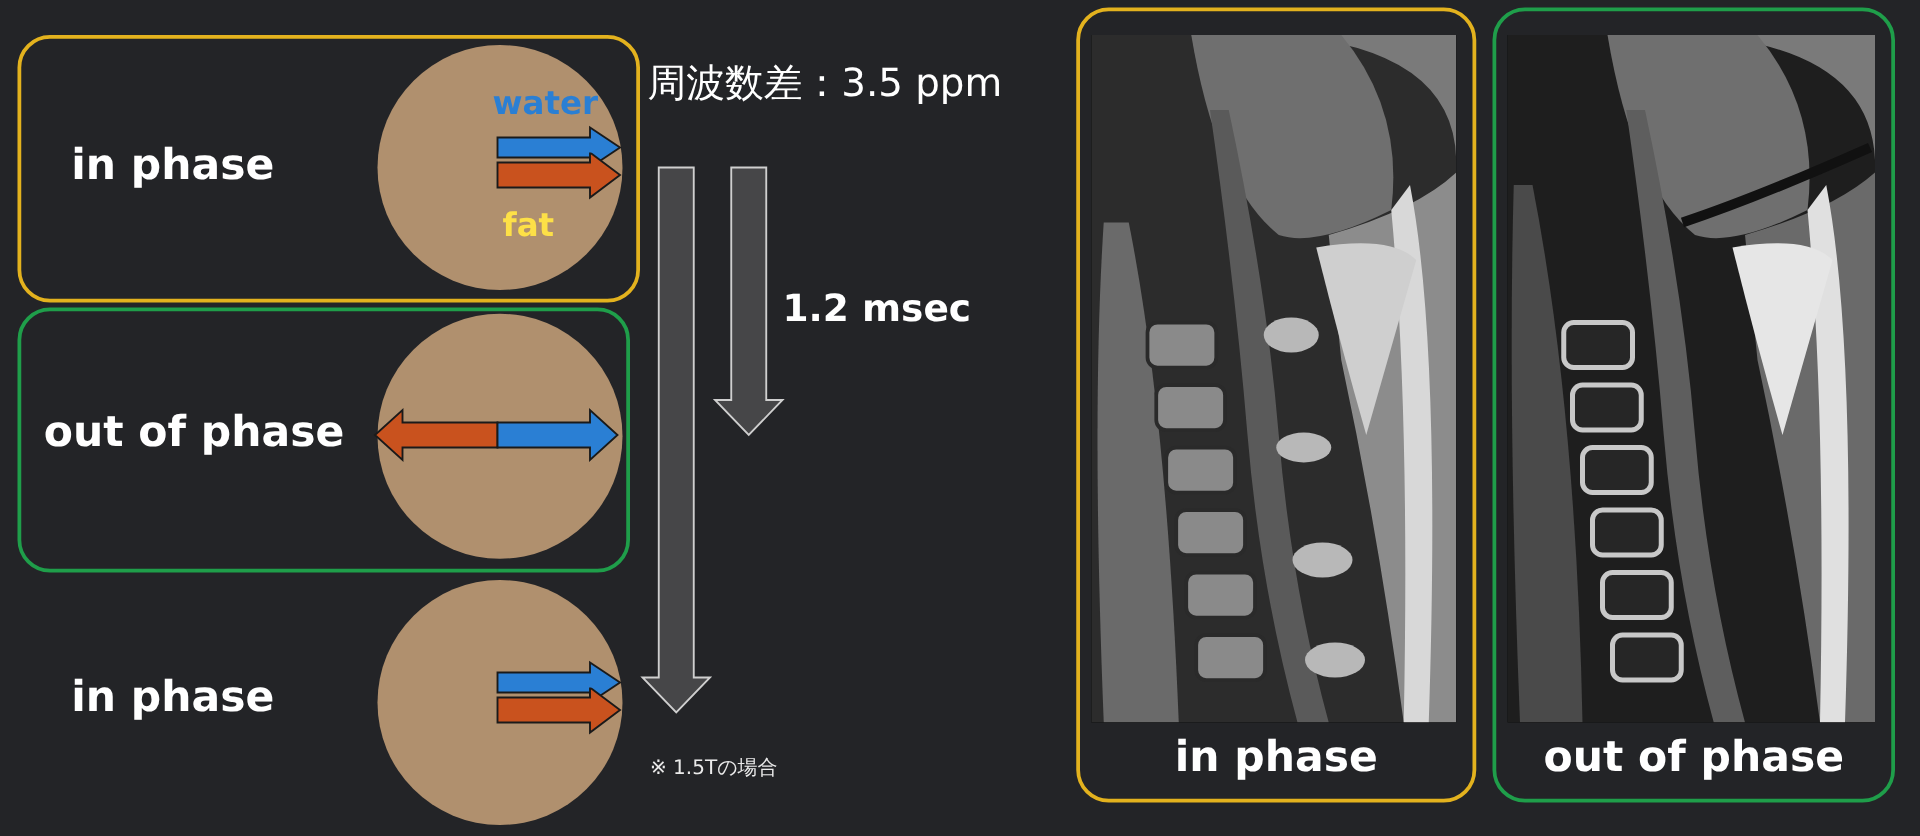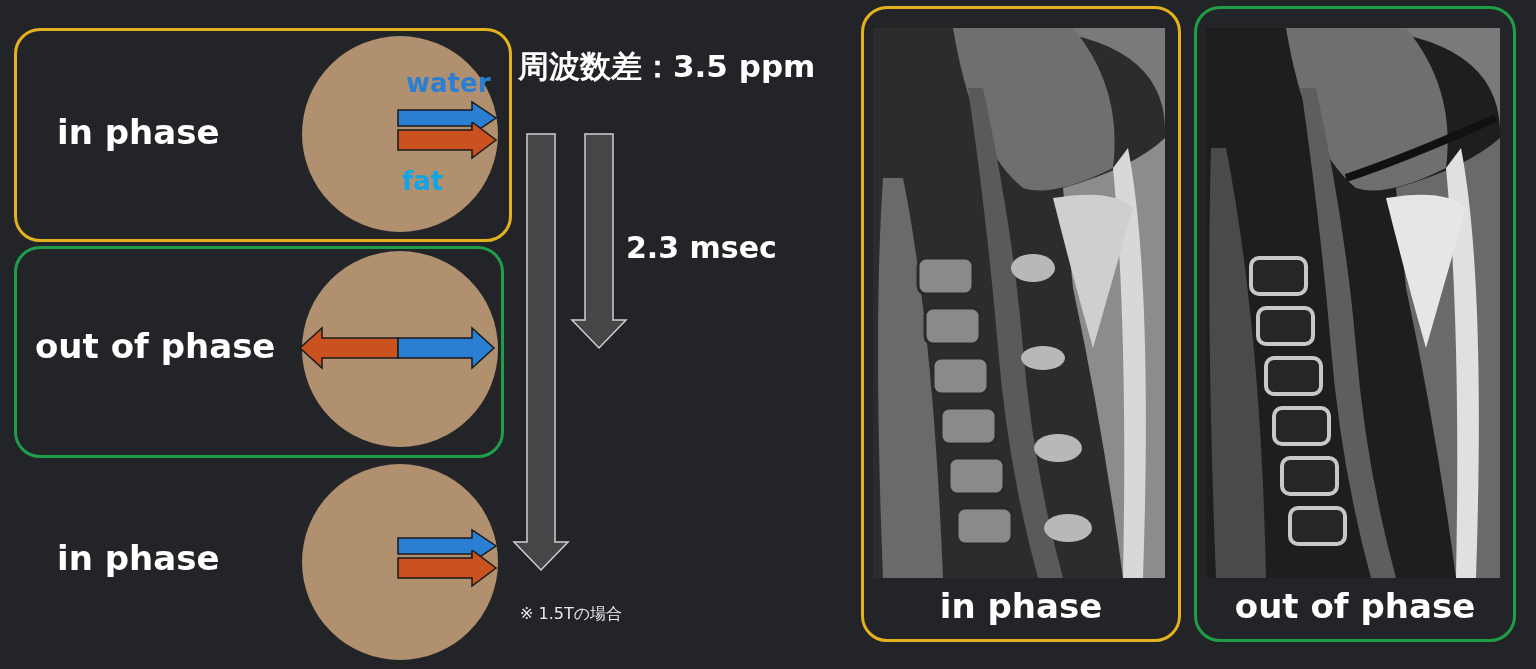--- a/index.html
+++ b/index.html
@@ -17,38 +17,38 @@
     .box.green { border: 3px solid #1f9e4a; }
     .label {
       position: absolute; color: #fff; font-weight: bold; font-size: 34px; white-space: nowrap;
     }
     .circle {
       position: absolute; width: 196px; height: 196px; border-radius: 50%;
       background: #b0906e;
     }
     .small-label { position: absolute; font-weight: bold; font-size: 26px; }
     .arrow { position: absolute; }
-    .title { position: absolute; color: #fff; font-weight: bold; font-size: 31px; white-space: nowrap; }
+    .title { position: absolute; color: #fff; font-weight: normal; font-size: 31px; white-space: nowrap; }
     .time { position: absolute; color: #fff; font-weight: bold; font-size: 30px; white-space: nowrap; }
     .note { position: absolute; color: #eaeaea; font-size: 16px; white-space: nowrap; }
     .mri {
       position: absolute; overflow: hidden; background: #111;
     }
     .mri-caption { position: absolute; color: #fff; font-weight: bold; font-size: 34px; text-align: center; white-space: nowrap; }
   </style>
 </head>
 <body>
 
 <div class="slide">
 
   <div class="box yellow" style="left:14px; top:28px; width:498px; height:214px;"></div>
   <div class="label" style="left:57px; top:112px;">in phase</div>
   <div class="circle" style="left:302px; top:36px;"></div>
-  <div class="small-label" style="left:394px; top:68px; color:#2a7fd4;margin-left:12px;">water</div>
-  <div class="small-label" style="left:402px; top:166px; color:#0ea5e9;">fat</div>
+  <div class="small-label" style="left:394px; top:68px; color:#2a7fd4;">water</div>
+  <div class="small-label" style="left:402px; top:166px; color:#fde047;">fat</div>
   <svg class="arrow" style="left:396px; top:100px;" width="104" height="36" viewBox="0 0 104 36">
     <polygon points="2,10 76,10 76,2 100,18 76,34 76,26 2,26" fill="#2a7fd4" stroke="#1a1a1a" stroke-width="1.5"></polygon>
   </svg>
   <svg class="arrow" style="left:396px; top:122px;" width="104" height="40" viewBox="0 0 104 40">
     <polygon points="2,8 76,8 76,0 100,18 76,36 76,28 2,28" fill="#c9521e" stroke="#1a1a1a" stroke-width="1.5"></polygon>
   </svg>
 
   <div class="box green" style="left:14px; top:246px; width:490px; height:212px;"></div>
   <div class="label" style="left:35px; top:326px;">out of phase</div>
   <div class="circle" style="left:302px; top:251px;"></div>
@@ -67,21 +67,21 @@
   </svg>
 
   <div class="title" style="left:518px; top:46px;">周波数差：3.5 ppm</div>
 
   <svg class="arrow" style="left:510px; top:132px;" width="62" height="442" viewBox="0 0 62 442">
     <polygon points="17,2 45,2 45,410 58,410 31,438 4,410 17,410" fill="#464648" stroke="#cfcfcf" stroke-width="1.5"></polygon>
   </svg>
   <svg class="arrow" style="left:568px; top:132px;" width="62" height="220" viewBox="0 0 62 220">
     <polygon points="17,2 45,2 45,188 58,188 31,216 4,188 17,188" fill="#464648" stroke="#cfcfcf" stroke-width="1.5"></polygon>
   </svg>
-  <div class="time" style="left:626px; top:230px;">2.3 msec</div>
+  <div class="time" style="left:626px; top:230px;">1.2 msec</div>
   <div class="note" style="left:520px; top:604px;">※ 1.5Tの場合</div>
 
   <div class="box yellow" style="left:861px; top:6px; width:320px; height:636px; border-width:3px;"></div>
   <div class="mri" style="left:873px; top:28px; width:292px; height:550px;">
     <svg width="292" height="550" viewBox="0 0 292 550">
       <rect width="292" height="550" fill="#2c2c2c"></rect>
       <path d="M150,0 Q290,10 292,100 L292,0 Z" fill="#7a7a7a"></path>
       <path d="M80,0 L200,0 Q250,60 240,140 Q180,170 150,160 Q100,120 80,0 Z" fill="#6f6f6f"></path>
       <path d="M110,60 Q140,200 150,320 Q160,440 190,550 L165,550 Q135,440 125,320 Q115,200 95,60 Z" fill="#5a5a5a"></path>
       <path d="M190,160 Q260,140 292,110 L292,550 L250,550 Q230,400 200,260 Z" fill="#8c8c8c"></path>

